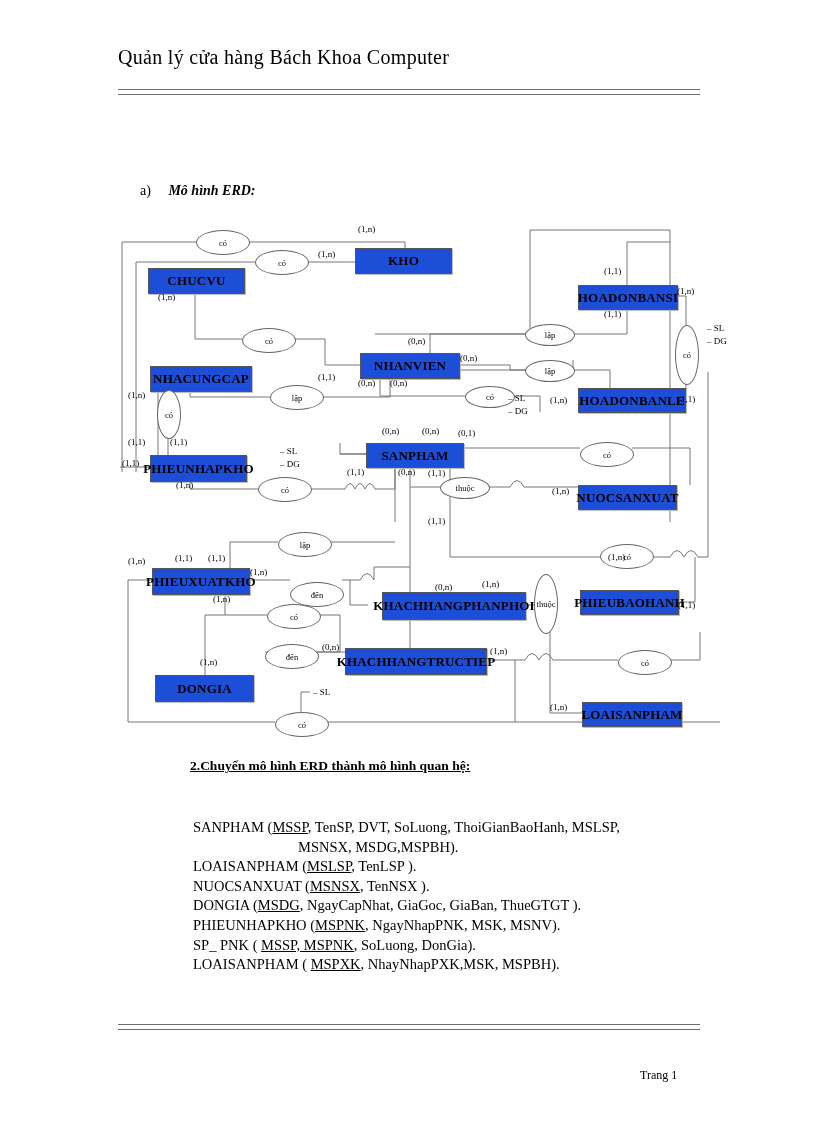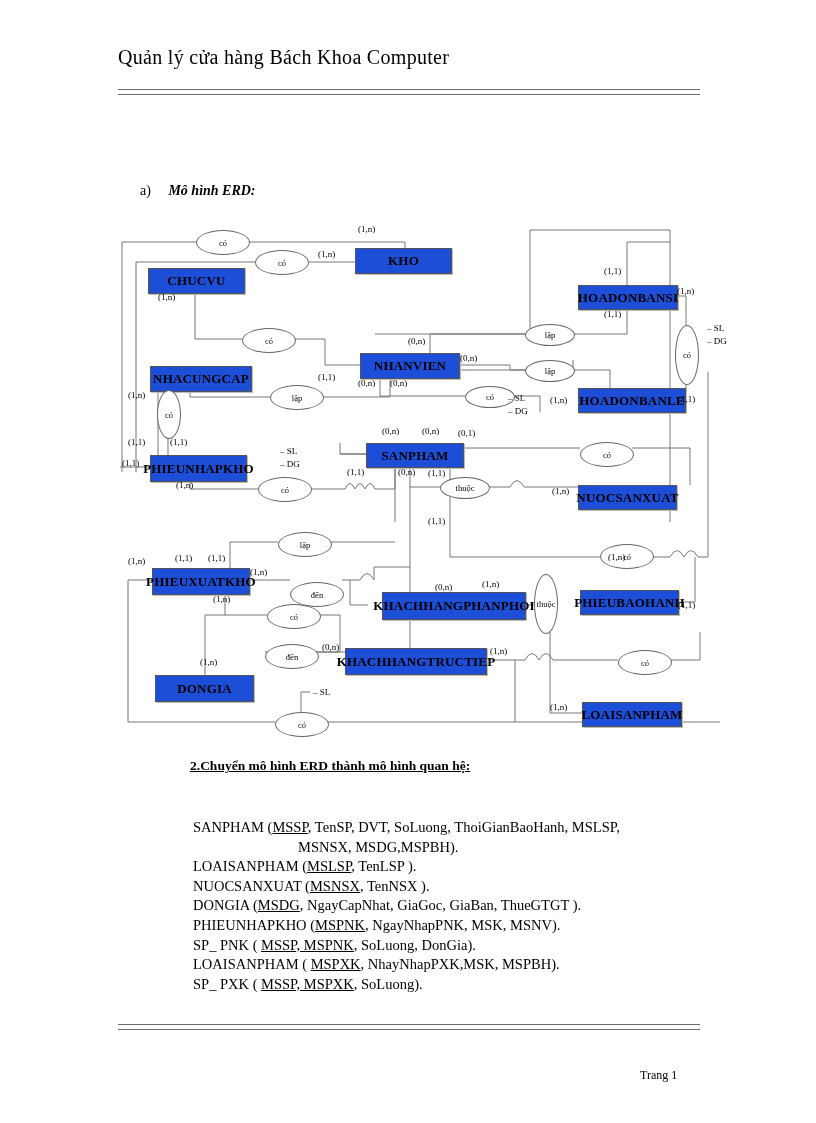--- a/index.html
+++ b/index.html
@@ -359,19 +359,18 @@
 
   <div class="schema" id="schema-layer">
       <div class="line"><span>SANPHAM (</span><span class="pk">MSSP</span><span>, TenSP, DVT, SoLuong,  ThoiGianBaoHanh,   MSLSP,</span></div>
       <div class="cont">MSNSX, MSDG,MSPBH).</div>
       <div class="line"><span>LOAISANPHAM (</span><span class="pk">MSLSP</span><span>, TenLSP ).</span></div>
       <div class="line"><span>NUOCSANXUAT (</span><span class="pk">MSNSX</span><span>, TenNSX ).</span></div>
       <div class="line"><span>DONGIA (</span><span class="pk">MSDG</span><span>, NgayCapNhat,  GiaGoc,  GiaBan,  ThueGTGT  ).</span></div>
       <div class="line"><span>PHIEUNHAPKHO (</span><span class="pk">MSPNK</span><span>, NgayNhapPNK, MSK, MSNV).</span></div>
       <div class="line"><span>SP_ PNK ( </span><span class="pk">MSSP, MSPNK</span><span>, SoLuong,  DonGia).</span></div>
       <div class="line"><span>LOAISANPHAM  ( </span><span class="pk">MSPXK</span><span>, NhayNhapPXK,MSK, MSPBH).</span></div>
-      <div class="line"><span>SP_ PXK ( </span><span class="pk">MSSP, MSPXK</span><span>, SoLuong).</span></div>
     </div>
 
   <div class="ftr-rule"></div>
   <div class="ftr-text">Trang  1</div>
 
 </div>
 
 </body></html>

